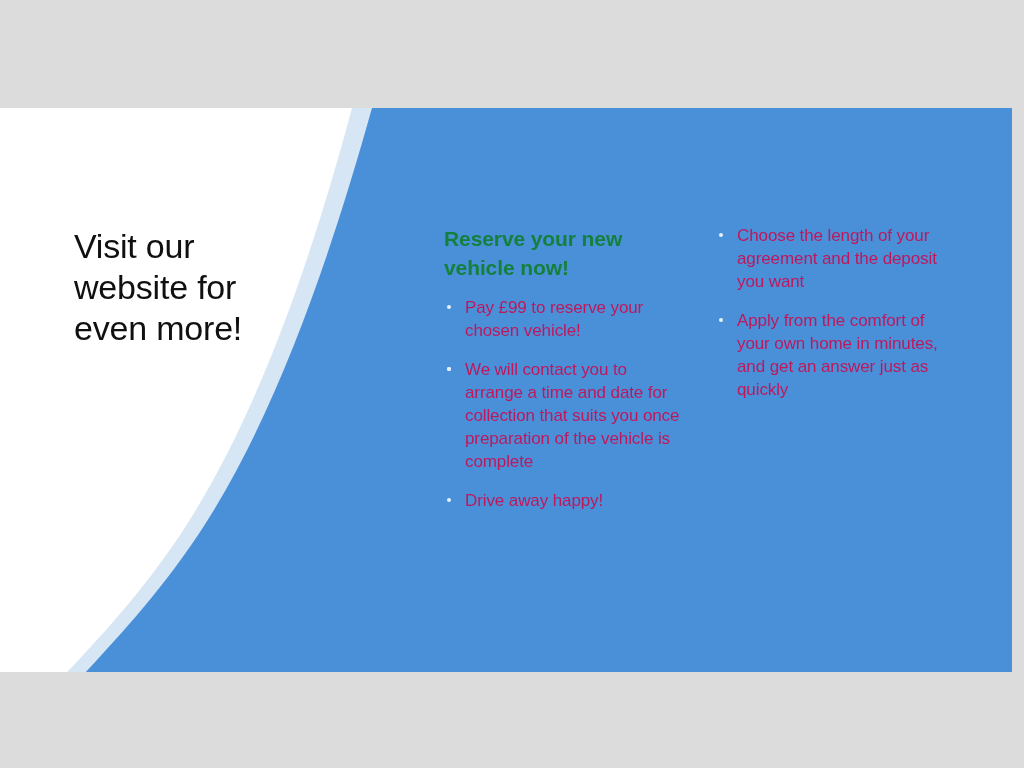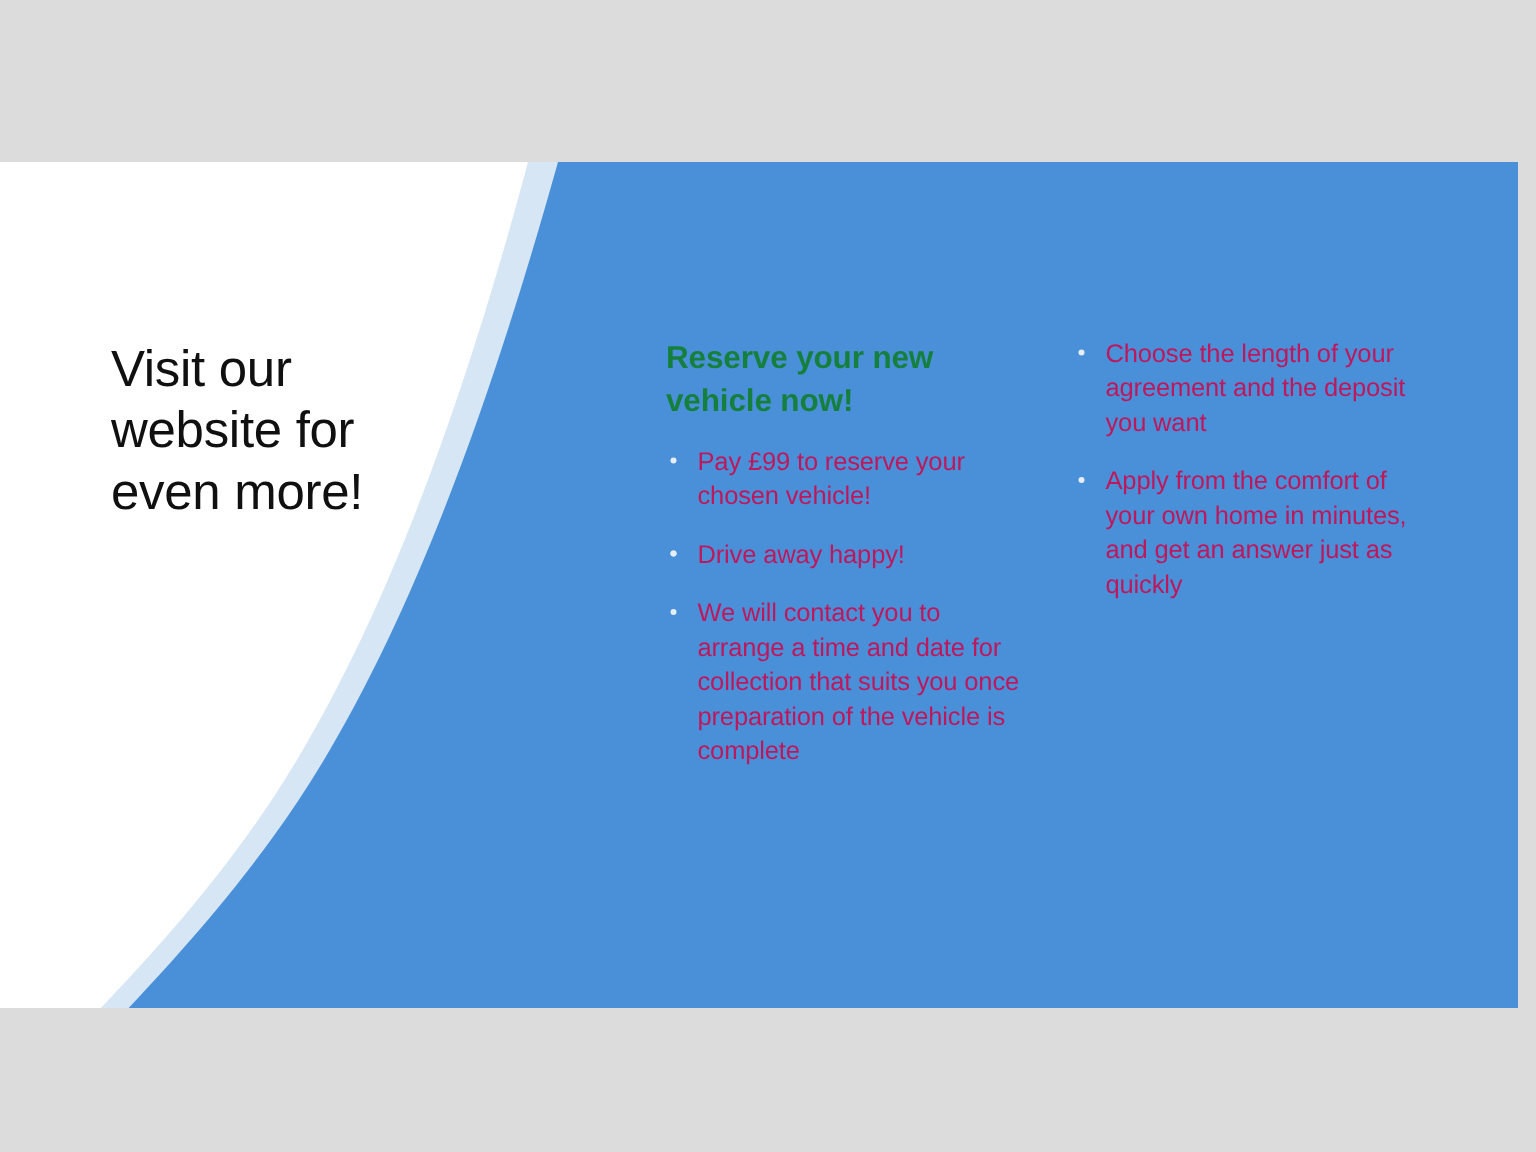--- a/index.html
+++ b/index.html
@@ -139,25 +139,25 @@
         <ul class="bullets">
           <li class="bullet">
             <span class="dot"></span>
             <span class="txt">Pay £99 to reserve your chosen vehicle!</span>
           </li>
           <li class="bullet">
             <span class="dot"></span>
           </li>
           <li class="bullet">
             <span class="dot"></span>
-            <span class="txt">Drive away happy!</span>
+            <span class="txt">We will contact you to arrange a time and date for collection that suits you once preparation of the vehicle is complete</span>
           </li>
           <li class="bullet">
             <span class="dot"></span>
-            <span class="txt">We will contact you to arrange a time and date for collection that suits you once preparation of the vehicle is complete</span>
+            <span class="txt">Drive away happy!</span>
           </li>
         </ul>
       </div>
 
       <div class="column">
         <ul class="bullets">
           <li class="bullet">
             <span class="dot"></span>
             <span class="txt">Choose the length of your agreement and the deposit you want</span>
           </li>

